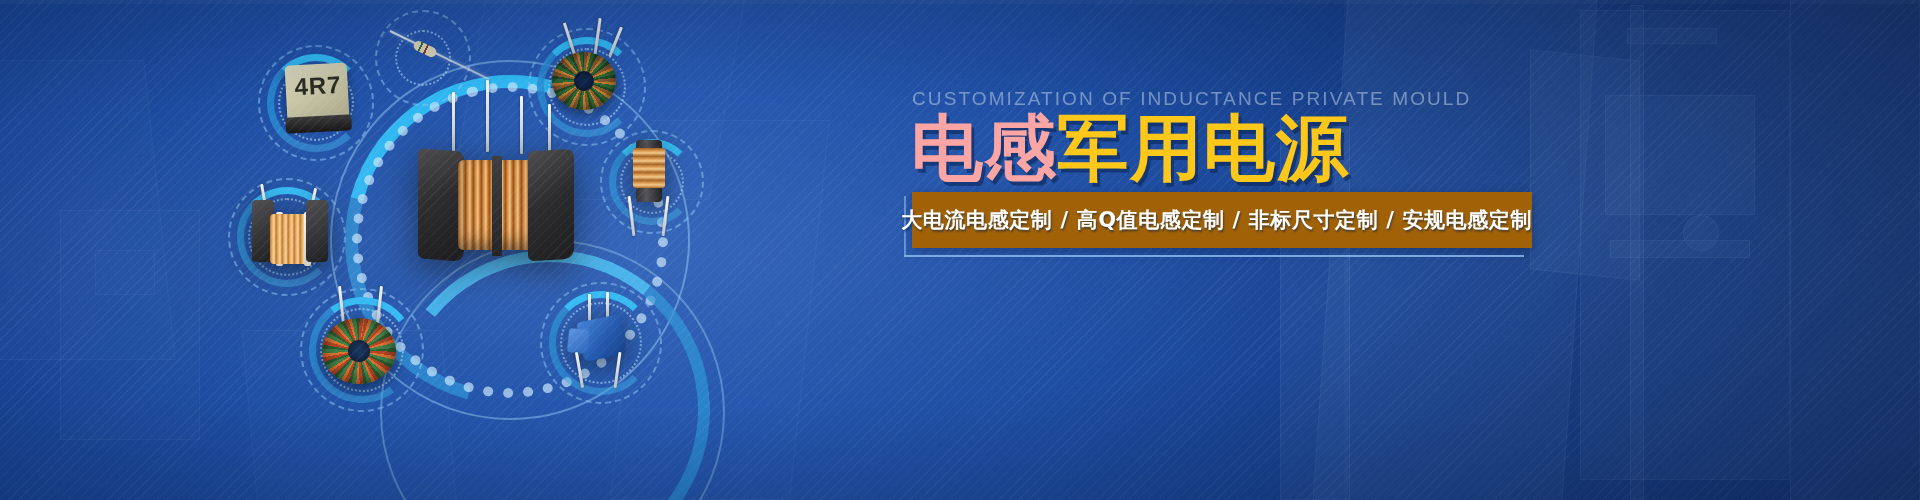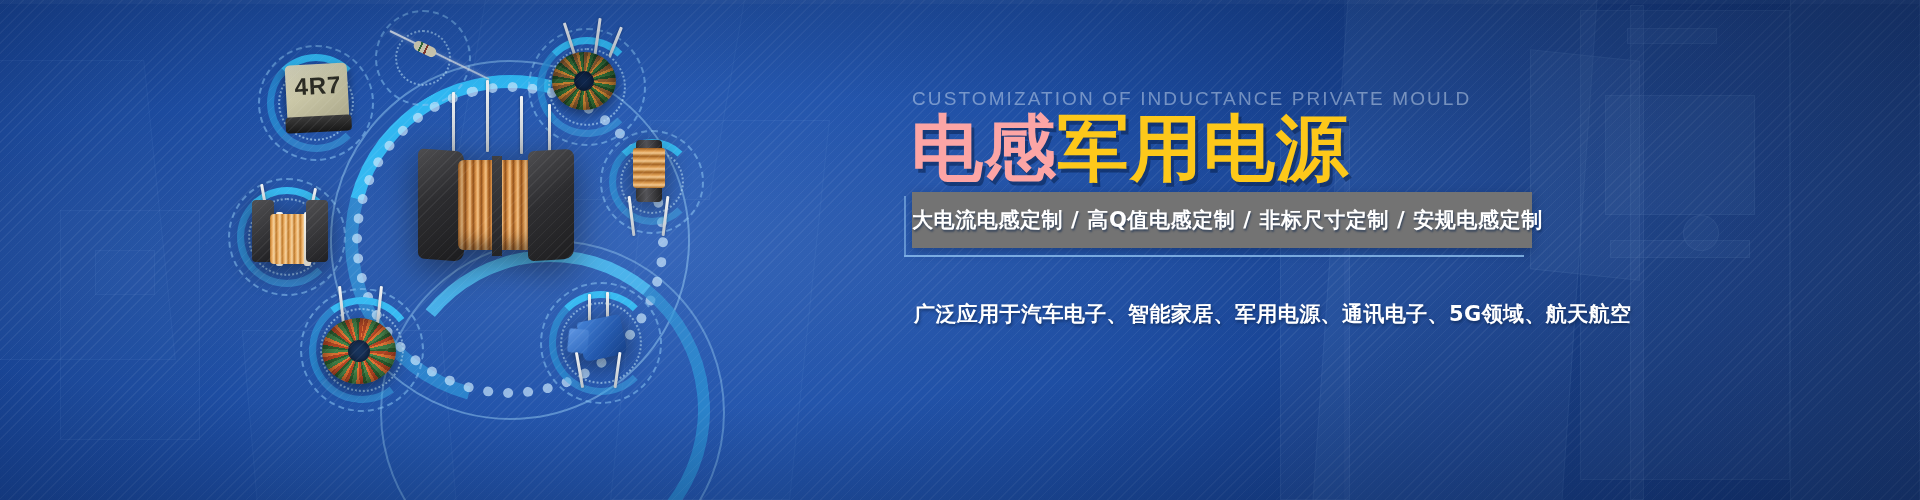--- a/index.html
+++ b/index.html
@@ -304,22 +304,22 @@
     white-space:nowrap;
     font-family:"DejaVu Sans","Liberation Sans",sans-serif;
     text-shadow:3px 4px 0 rgba(10,35,80,.55);
   }
   .headline .w{ color:#fca5a5; }
   .headline .y{ color:#fdc81a; }
 
   .pillbar{
     position:absolute; left:0; top:192px;
     width:620px; height:56px;
-    background:#737373;
-    display:flex; align-items:center; justify-content:flex-start;
+    background:#a16207;
+    display:flex; align-items:center; justify-content:flex-end;
     box-shadow:0 3px 10px rgba(5,25,60,.35);
   }
   .pillbar .txt{
     color:#ffffff; font-size:21px; font-weight:700; letter-spacing:.6px;
     white-space:nowrap;
     text-shadow:1px 2px 2px rgba(8,32,72,.55);
     font-family:"DejaVu Sans","Liberation Sans",sans-serif;
   }
   .pill-underline{
     position:absolute; left:-8px; top:255px; width:620px; height:2px;
@@ -469,16 +469,15 @@
     <div class="headline">
       <span class="w">电感</span><span class="y">军用电源</span>
     </div>
 
     <div class="pill-tick"></div>
     <div class="pillbar">
       <span class="txt">大电流电感定制  /  高Q值电感定制  /  非标尺寸定制  /  安规电感定制</span>
     </div>
     <div class="pill-underline"></div>
 
-    <div class="subline">广泛应用于汽车电子、智能家居、军用电源、通讯电子、5G领域、航天航空</div>
   </div>
 
 </div>
 
 </body></html>

